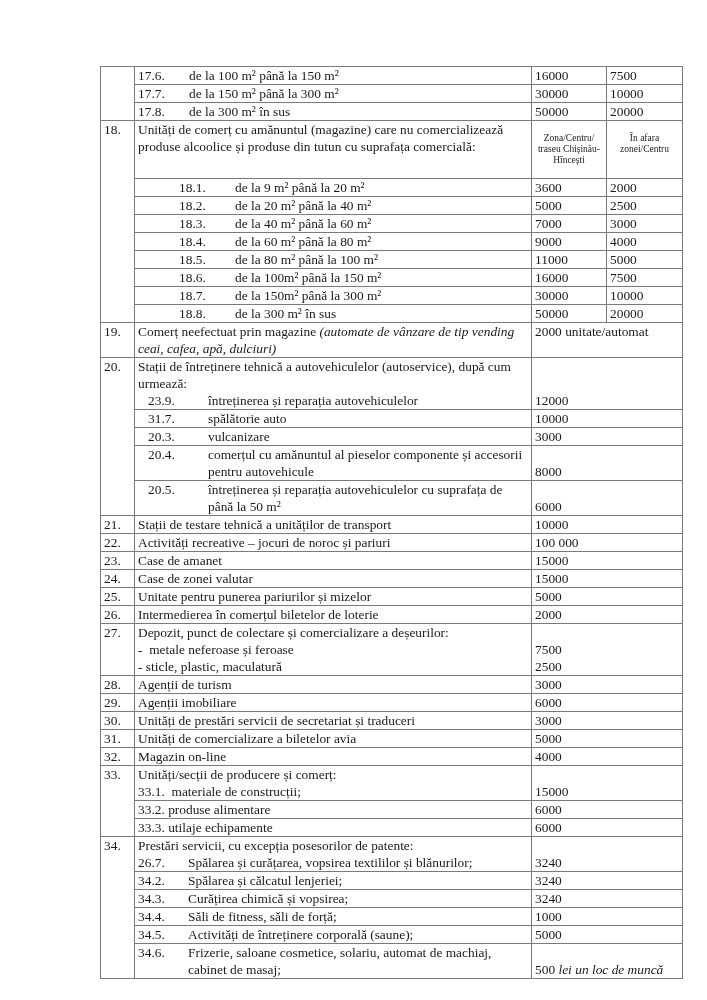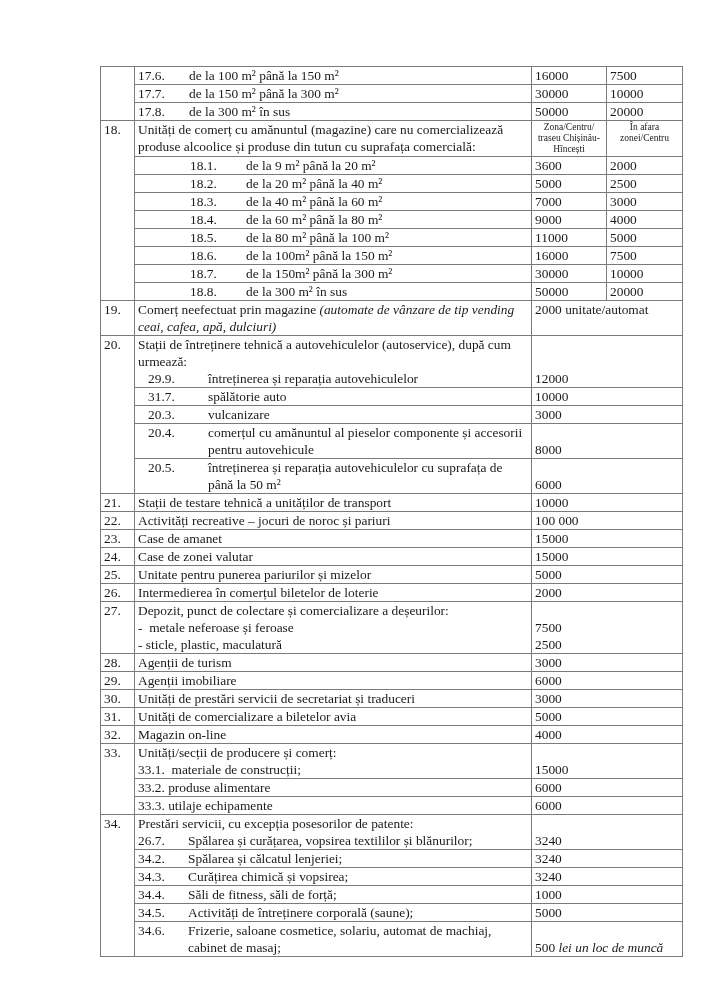--- a/index.html
+++ b/index.html
@@ -6,29 +6,29 @@
     body { width: 707px; height: 1000px; position: relative; overflow: hidden;
            font-family: "Liberation Serif", "DejaVu Serif", serif; color: #1a1a1a; }
     #doc { position: absolute; left: 100px; top: 66px; width: 582px; }
     table { border-collapse: collapse; width: 582px; table-layout: fixed; }
     td { border: 1px solid #7a7a7a; padding: 0 3px; vertical-align: top;
          font-size: 13.4px; line-height: 17px; white-space: nowrap; }
     col.c-num { width: 34px; }
     col.c-desc { width: 397px; }
     col.c-v1 { width: 75px; }
     col.c-v2 { width: 76px; }
-    .ind18 { padding-left: 55px; }
+    .ind18 { padding-left: 44px; }
     .ind20 { padding-left: 10px; }
     .sub { display: flex; gap: 8px; }
     .sub .code { width: 48px; flex: none; }
     .sub .code.w20 { width: 52px; }
     .sub .code.w17 { width: 43px; }
     .sub .code.w34 { width: 42px; }
     .sub .txt { white-space: normal; }
-    .hdr { font-size: 9.5px; line-height: 11px; text-align: center; white-space: normal; padding: 1px 2px; }
+    .hdr { font-size: 9.5px; line-height: 11px; text-align: center; white-space: normal; padding: 12px 2px; }
     .it { font-style: italic; }
     .wrap { white-space: normal; }
     .bottom { vertical-align: bottom; }
     .h17 td { height: 17px; }
   </style>
 </head>
 <body>
 
 <div id="doc">
   <table>
@@ -163,21 +163,21 @@
         <td>19.</td>
         <td class="wrap" style="height:34px"><span>Comerț neefectuat prin magazine</span> <span class="it">(automate de vânzare de tip vending ceai, cafea, apă, dulciuri)</span></td>
         <td colspan="2">2000 unitate/automat</td>
       </tr>
 
       <tr>
         <td rowspan="5">20.</td>
         <td class="wrap">
           <div>Stații de întreținere tehnică a autovehiculelor (autoservice), după cum urmează:</div>
           <div class="sub ind20">
-              <span class="code w20">29.9.</span>
+              <span class="code w20">23.9.</span>
               <span class="txt">întreținerea și reparația autovehiculelor</span>
             </div>
         </td>
         <td colspan="2" class="bottom">12000</td>
       </tr>
       <tr class="h17">
           <td>
             <div class="sub ind20">
               <span class="code w20">31.7.</span>
               <span class="txt">spălătorie auto</span>

